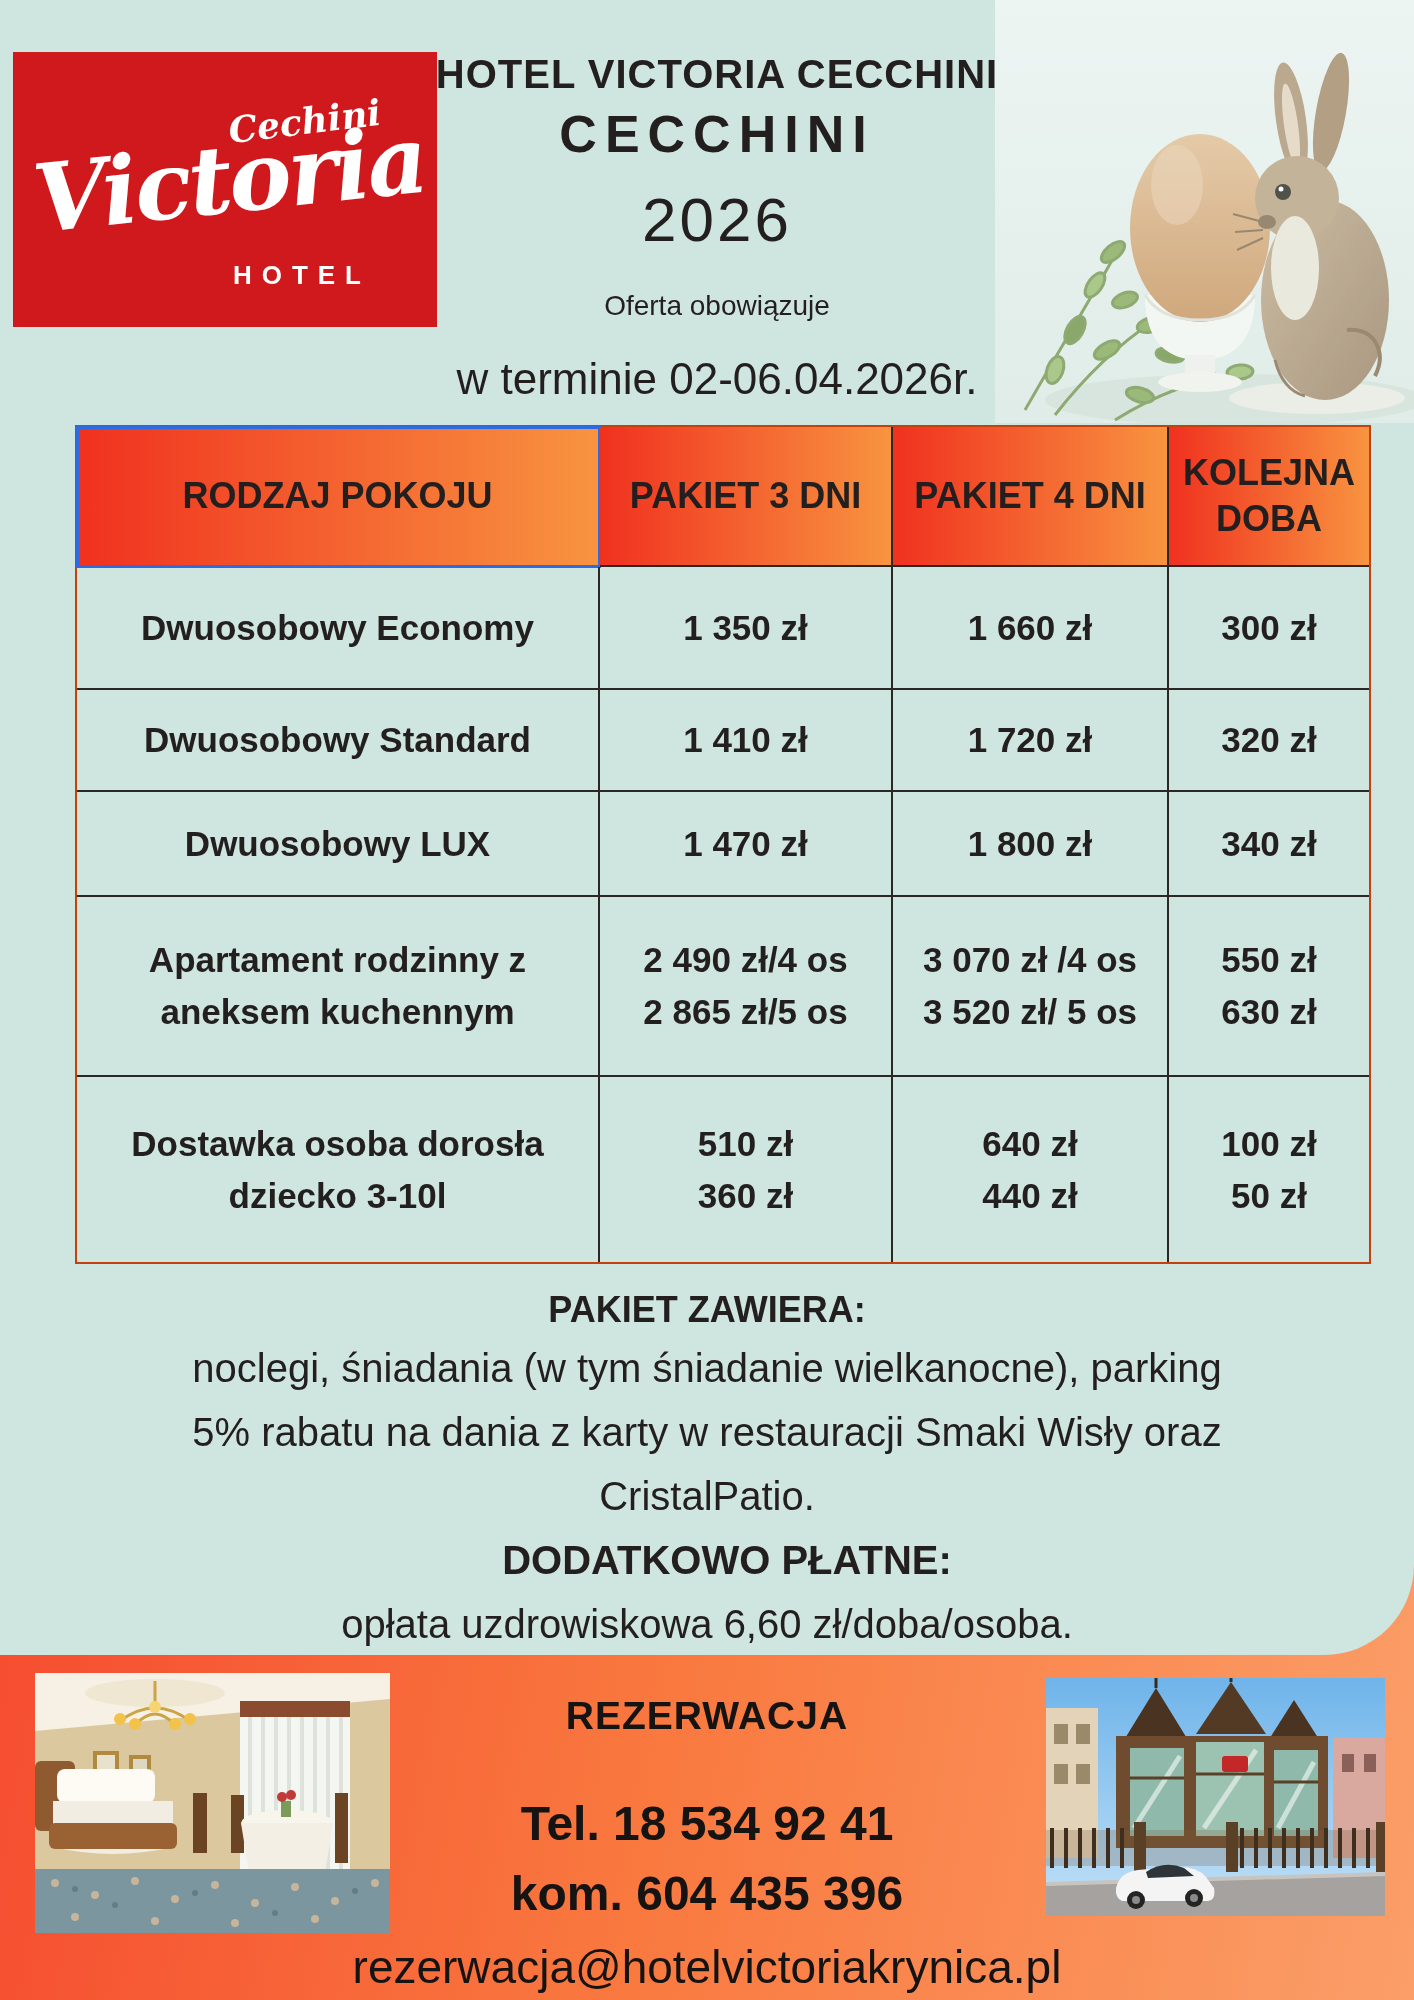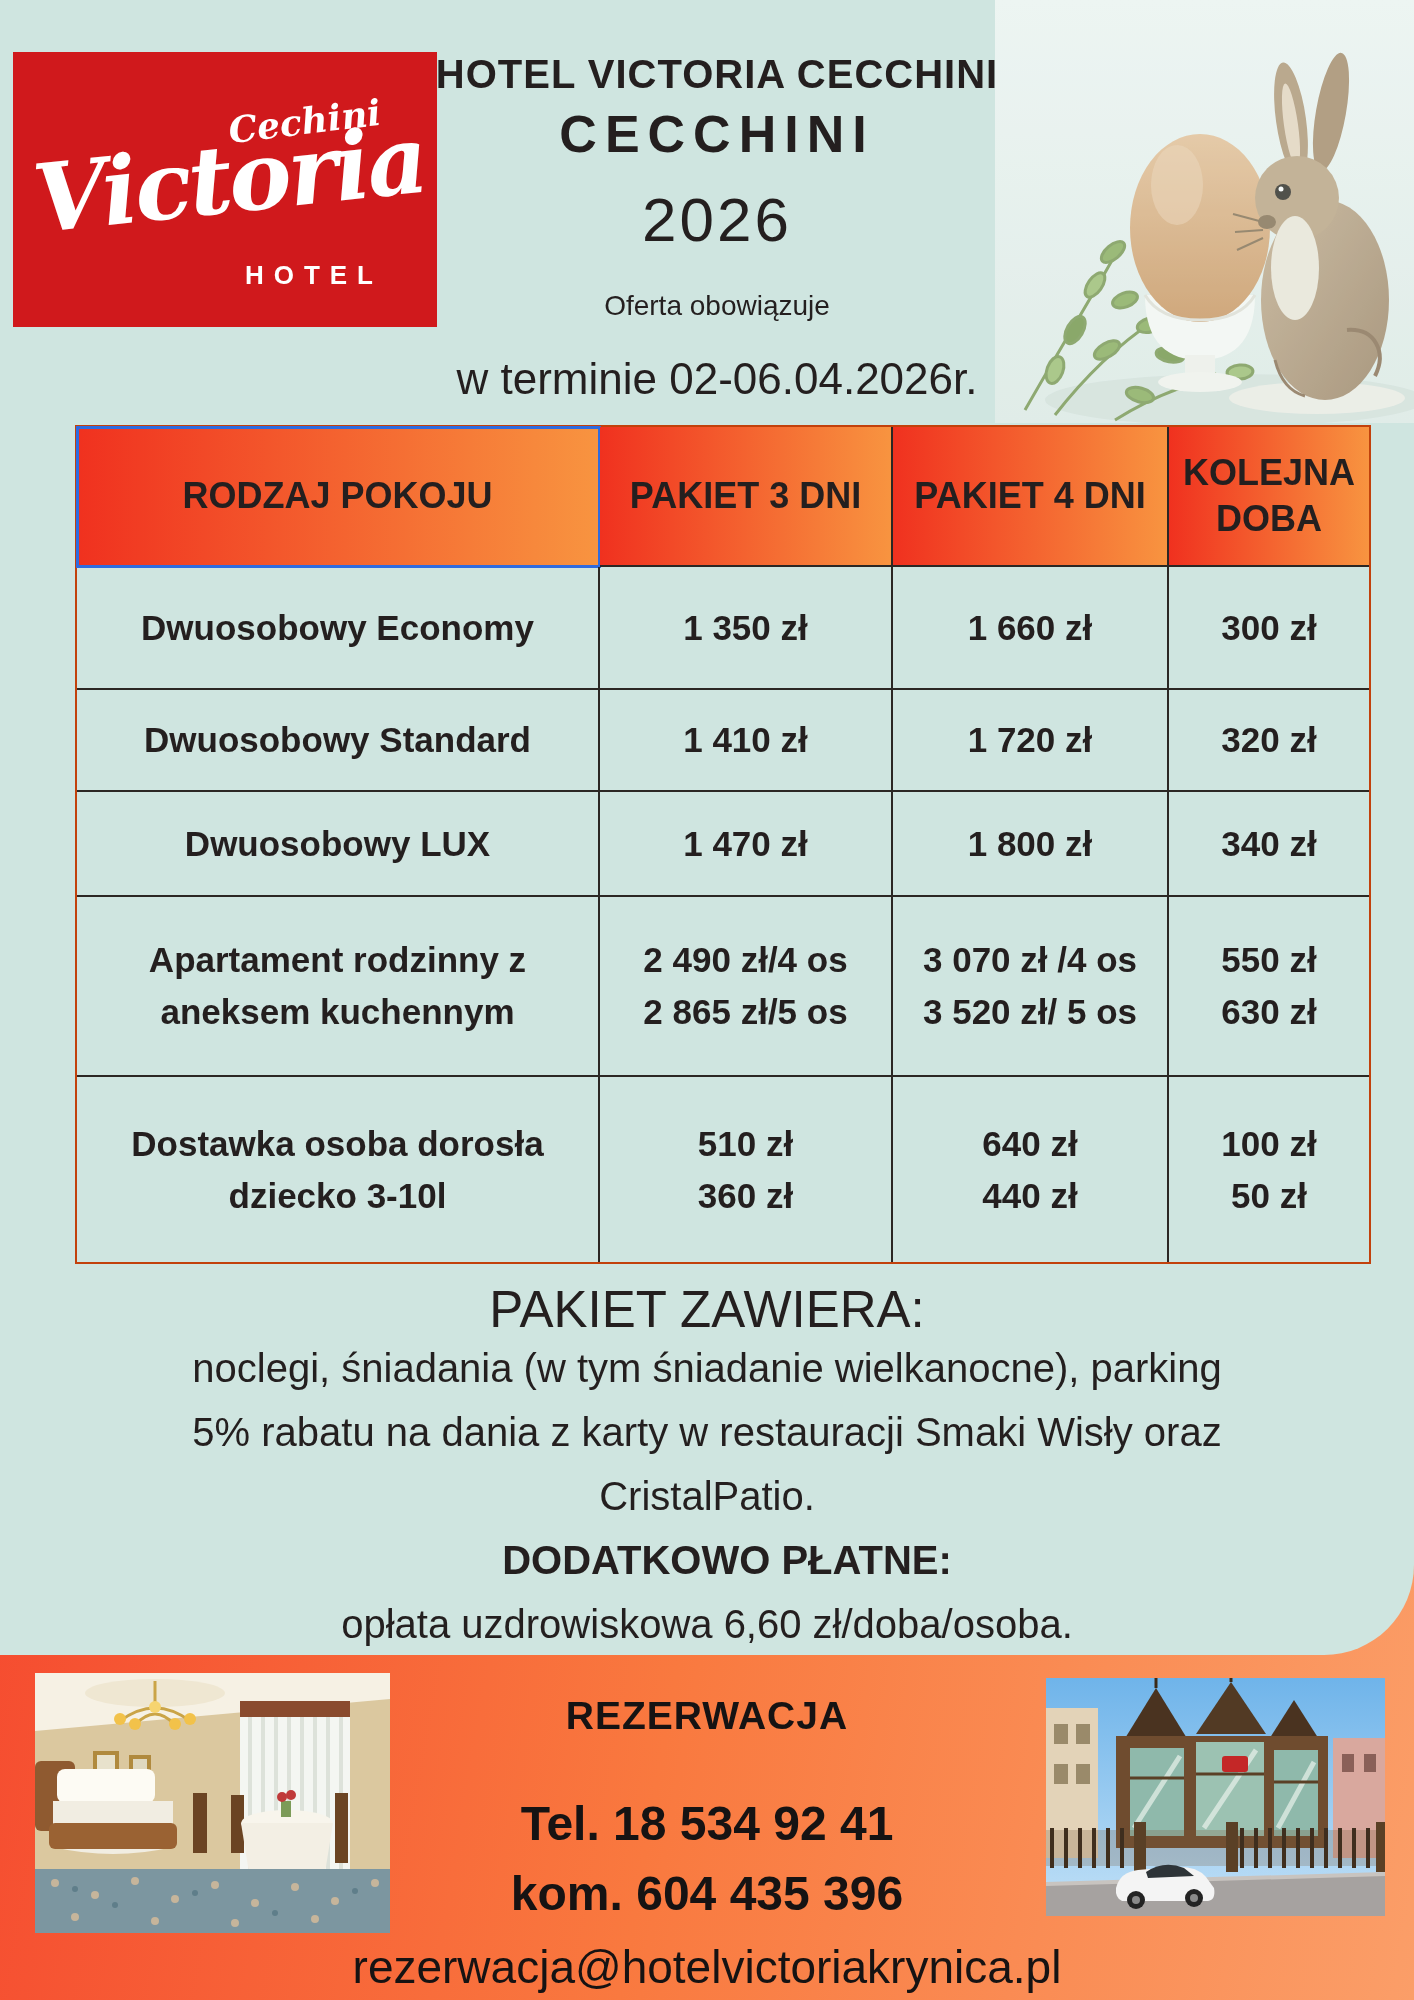--- a/index.html
+++ b/index.html
@@ -10,21 +10,21 @@
   }
   
   .mint-panel{
     position:absolute;left:0;top:0;width:1414px;height:1655px;
     background:#cfe5e0;border-radius:0 0 90px 0;
   }
   
   .logo{position:absolute;left:13px;top:52px;width:424px;height:275px;background:#d0191c;color:#ffffff;}
   .logo-cechini{position:absolute;right:56px;top:48px;font-family:"DejaVu Serif",serif;font-style:italic;font-weight:700;font-size:36px;transform:rotate(-7deg);}
   .logo-victoria{position:absolute;left:20px;top:72px;font-family:"DejaVu Serif",serif;font-style:italic;font-weight:700;font-size:94px;letter-spacing:-3px;transform:rotate(-6deg);}
-  .logo-hotel{position:absolute;right:54px;bottom:36px;font-size:26px;font-weight:700;letter-spacing:10px;}
+  .logo-hotel{position:absolute;right:66px;bottom:36px;font-size:26px;font-weight:700;letter-spacing:10px;}
   
   .title-block{position:absolute;left:437px;top:0;width:560px;height:425px;}
   .title-block > div{position:absolute;left:50%;transform:translateX(-50%);white-space:nowrap;text-align:center;}
   .hotel-name{top:52px;font-size:40px;font-weight:600;letter-spacing:1px;}
   .event-title{top:104px;font-size:52px;font-weight:600;letter-spacing:8px;}
   .event-year{top:184px;font-size:62px;font-weight:500;letter-spacing:3px;}
   .offer-line1{top:290px;font-size:28px;}
   .offer-line2{top:354px;font-size:44px;}
   
   .easter-photo{position:absolute;left:995px;top:0;width:419px;height:423px;}
@@ -41,21 +41,21 @@
     display:flex;flex-direction:column;justify-content:center;align-items:center;
     text-align:center;font-size:35px;font-weight:600;color:#241f1f;box-sizing:border-box;
   }
   .pt-cell:nth-child(4n){border-right:none;}
   .pt-cell:nth-child(n+21){border-bottom:none;}
   .pt-head{background:linear-gradient(90deg,#f0311f 0%,#f89440 100%);font-size:36px;line-height:46px;font-weight:600;}
   .pt-head-first{outline:3px solid #2f6be0;outline-offset:-2px;}
   .pt-line{line-height:52px;}
   
   .package-block{position:absolute;left:0;top:1284px;width:1414px;text-align:center;}
-  .pk-heading{font-size:51px;font-weight:400;line-height:52px;}
+  .pk-heading{font-size:36px;font-weight:700;line-height:52px;}
   .pk-line{font-size:40px;line-height:64px;}
   .pk-heading2{font-size:40px;font-weight:700;line-height:64px;padding-left:40px;}
   .pk-extra{font-size:40px;line-height:64px;}
   
   .band-text{position:absolute;left:0;width:1414px;text-align:center;color:#161313;white-space:nowrap;}
   .rez-heading{top:1694px;font-size:39px;font-weight:700;letter-spacing:1px;}
   .rez-phone1{top:1796px;font-size:48px;font-weight:700;}
   .rez-phone2{top:1866px;font-size:48px;font-weight:700;}
   .rez-email{top:1940px;font-size:46px;font-weight:400;}
   .room-photo{position:absolute;left:35px;top:1673px;width:355px;height:260px;}

